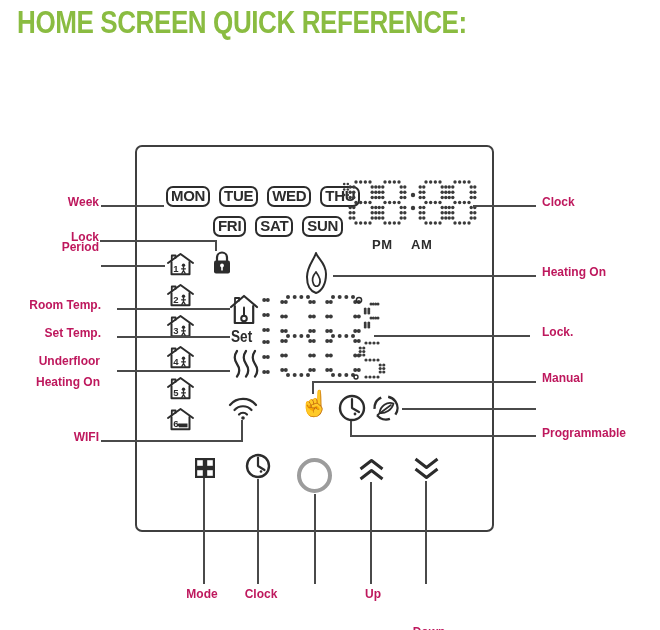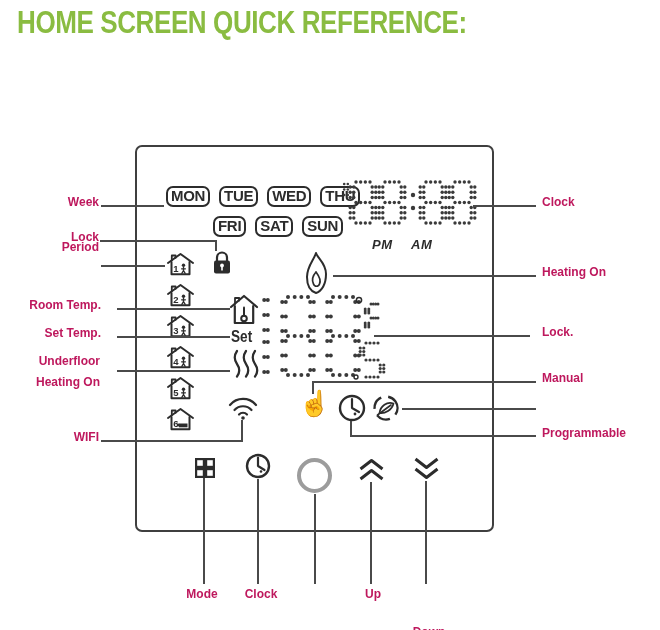--- a/index.html
+++ b/index.html
@@ -12,21 +12,21 @@
   .lbl{position:absolute;font-size:12px;color:#be185d;white-space:nowrap;font-weight:bold;}
   .lbl.r{text-align:right;}
   .lbl.c{text-align:center;transform:translateX(-50%);}
   .ln{position:absolute;background:#4a4a4a;}
   .lnh{height:2px;}
   .lnv{width:2px;}
   .weekrow{position:absolute;display:flex;gap:9px;}
   .pill{border:2px solid #2c2c2c;border-radius:7px;padding:0 3px;height:17px;line-height:16px;
         font-size:15px;font-weight:700;color:#2c2c2c;letter-spacing:-0.3px;}
   .seg{position:absolute;}
-  .meridiem{position:absolute;font-size:13px;font-weight:700;color:#2c2c2c;letter-spacing:0.5px;font-style:italic;}
+  .meridiem{position:absolute;font-size:13px;font-weight:700;color:#2c2c2c;letter-spacing:0.5px;}
   .settxt{position:absolute;font-size:16px;font-weight:700;color:#2c2c2c;
           transform:scaleX(0.85);transform-origin:0 0;}
   .icon{position:absolute;}
   .hand{position:absolute;font-size:25px;line-height:25px;color:#222;}
   .powerring{position:absolute;width:27px;height:27px;border:4.5px solid #9c9c9c;border-radius:50%;}
 </style>
 </head>
 <body>
 
 <div id="stage">

